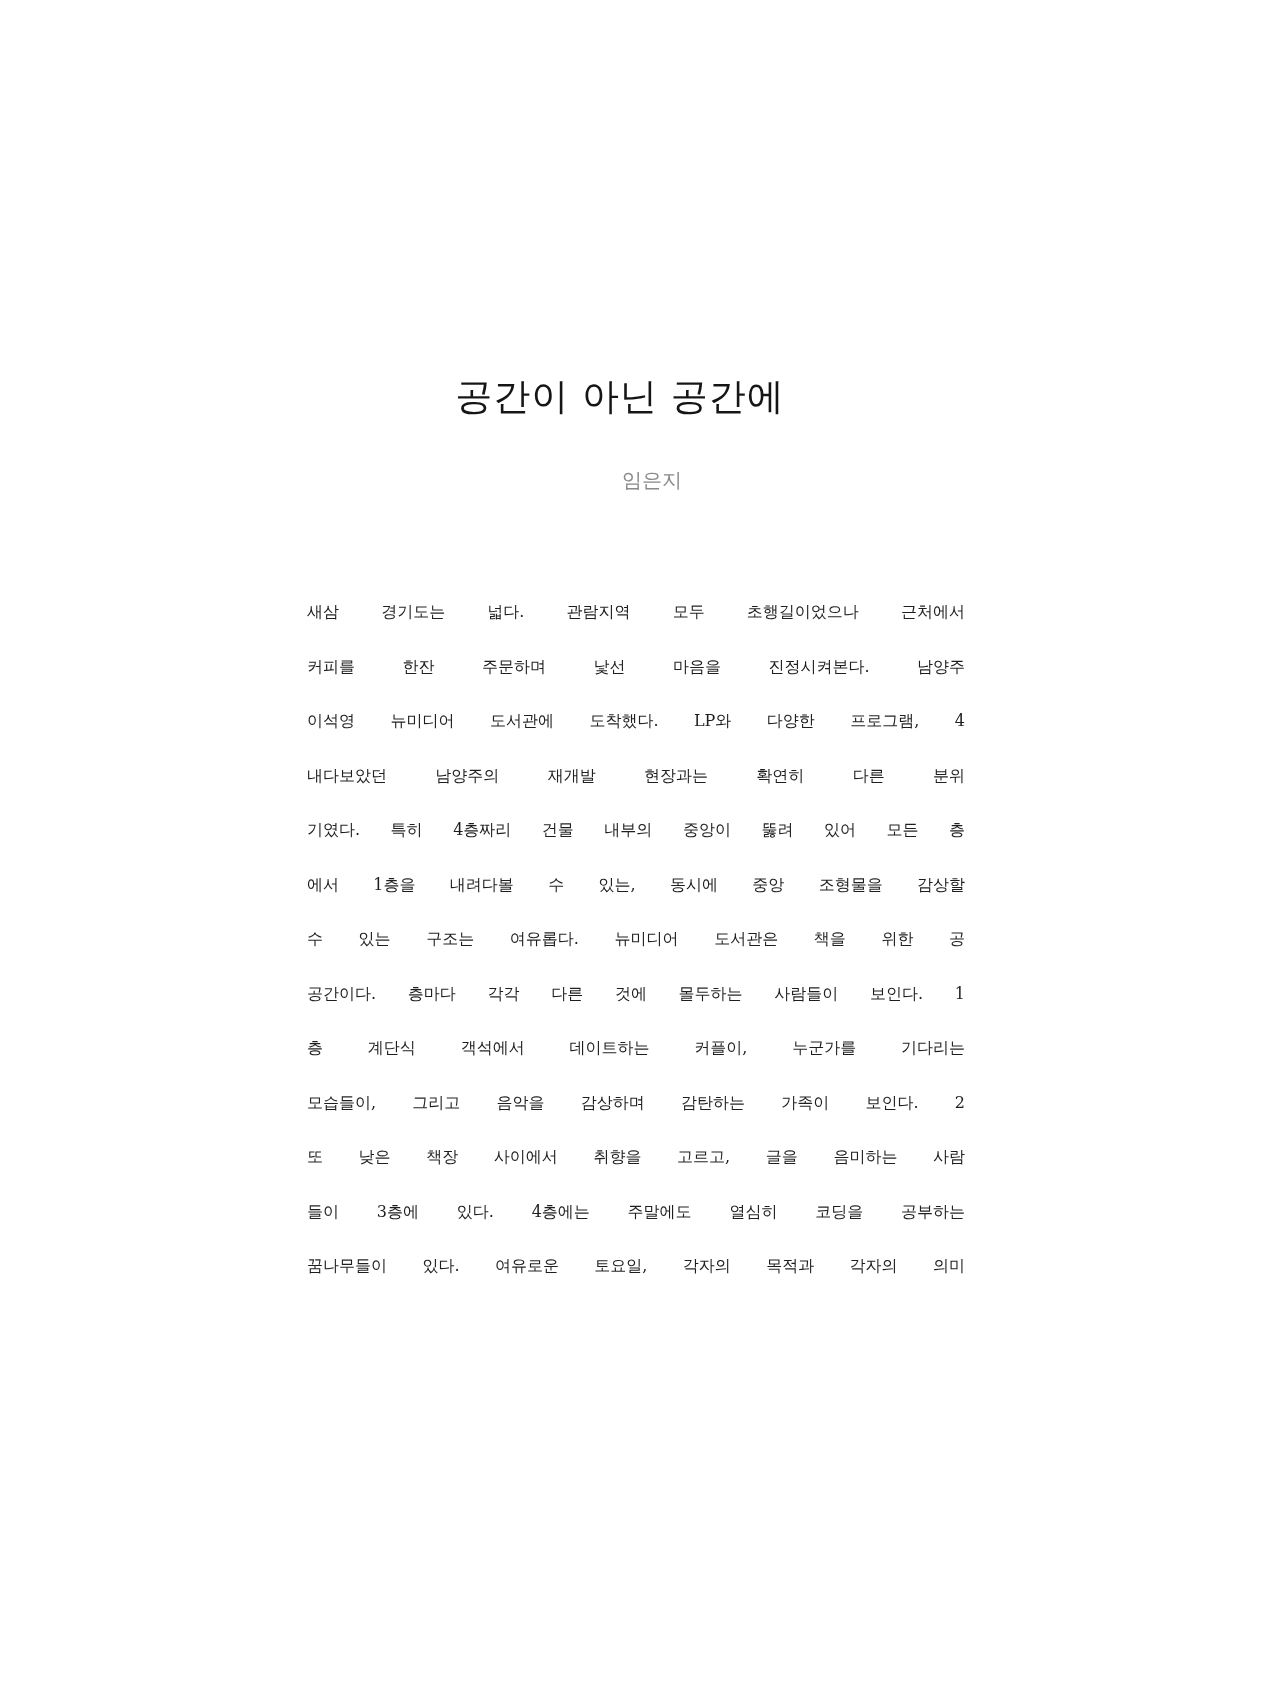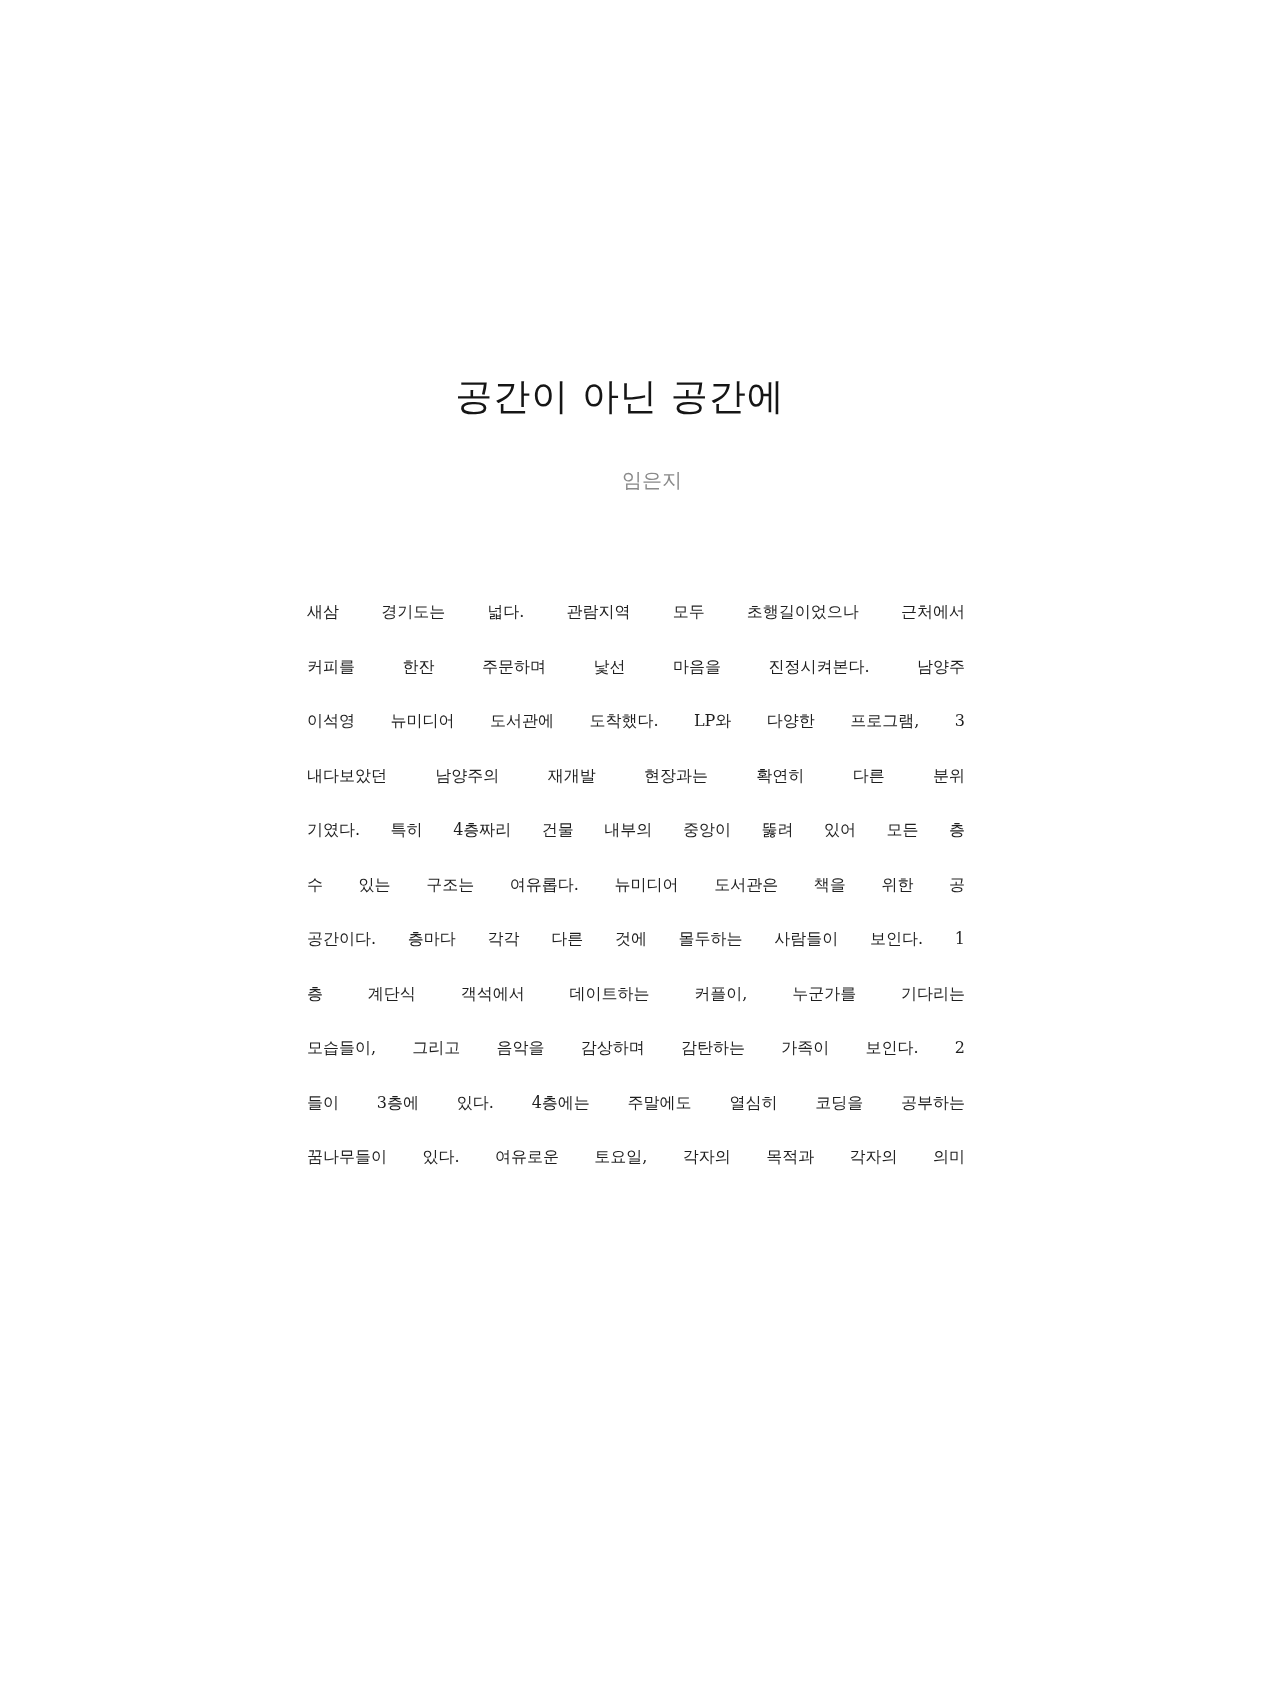--- a/index.html
+++ b/index.html
@@ -71,23 +71,25 @@
 </head>
 <body>
 
 <div class="page">
   <h1 class="title">공간이 아닌 공간에</h1>
   <p class="author">임은지</p>
 
   <div class="body-text">
     <span class="line">새삼 경기도는 넓다. 관람지역 모두 초행길이었으나 근처에서</span>
     <span class="line">커피를 한잔 주문하며 낯선 마음을 진정시켜본다. 남양주</span>
-    <span class="line">이석영 뉴미디어 도서관에 도착했다. LP와 다양한 프로그램, 3</span>
+    <span class="line">이석영 뉴미디어 도서관에 도착했다. LP와 다양한 프로그램, 4</span>
     <span class="line">내다보았던 남양주의 재개발 현장과는 확연히 다른 분위</span>
     <span class="line">기였다. 특히 4층짜리 건물 내부의 중앙이 뚫려 있어 모든 층</span>
+    <span class="line">에서 1층을 내려다볼 수 있는, 동시에 중앙 조형물을 감상할</span>
     <span class="line">수 있는 구조는 여유롭다. 뉴미디어 도서관은 책을 위한 공</span>
     <span class="line">공간이다. 층마다 각각 다른 것에 몰두하는 사람들이 보인다. 1</span>
     <span class="line">층 계단식 객석에서 데이트하는 커플이, 누군가를 기다리는</span>
     <span class="line">모습들이, 그리고 음악을 감상하며 감탄하는 가족이 보인다. 2</span>
+    <span class="line">또 낮은 책장 사이에서 취향을 고르고, 글을 음미하는 사람</span>
     <span class="line">들이 3층에 있다. 4층에는 주말에도 열심히 코딩을 공부하는</span>
     <span class="line last">꿈나무들이 있다. 여유로운 토요일, 각자의 목적과 각자의 의미</span>
   </div>
 </div>
 
 </body></html>

